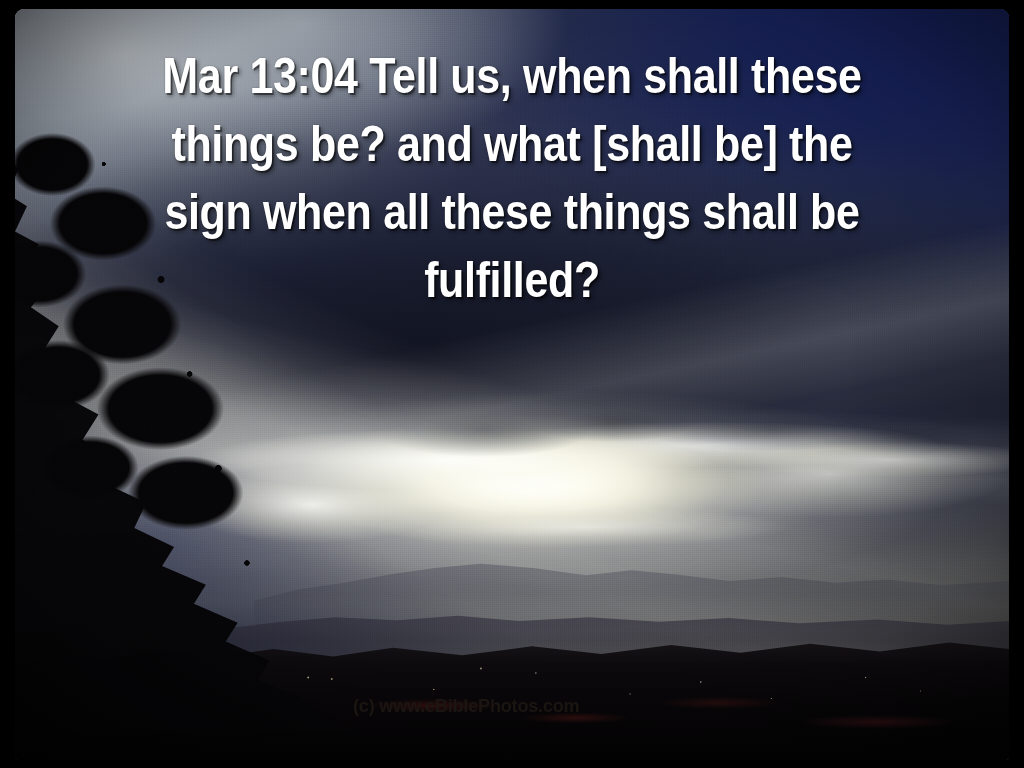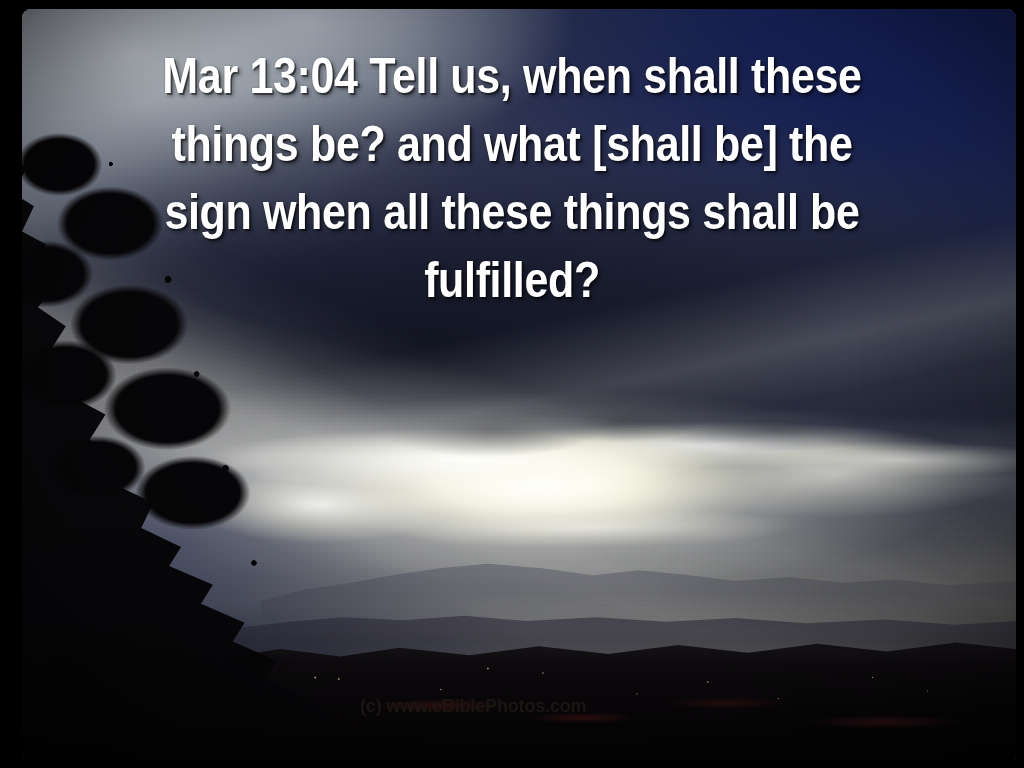--- a/index.html
+++ b/index.html
@@ -17,21 +17,21 @@
     width: 1024px;
     height: 768px;
     background: #000000;
     overflow: hidden;
     font-family: "Liberation Sans", sans-serif;
   }
 
   
   #photo {
     position: absolute;
-    left: 22px;
+    left: 15px;
     top: 9px;
     width: 994px;
     height: 751px;
     border-radius: 9px 9px 4px 4px;
     overflow: hidden;
     background: #0a0c18;
     text-decoration: underline;
   }
 
   .layer { position: absolute; inset: 0; }

